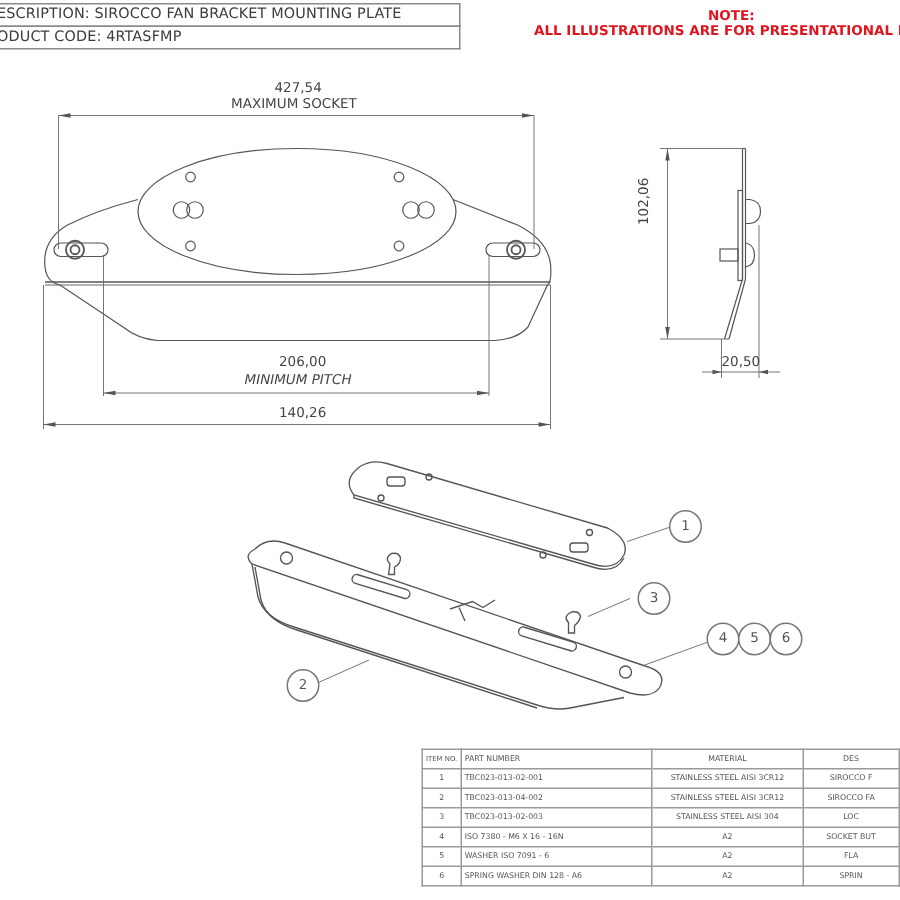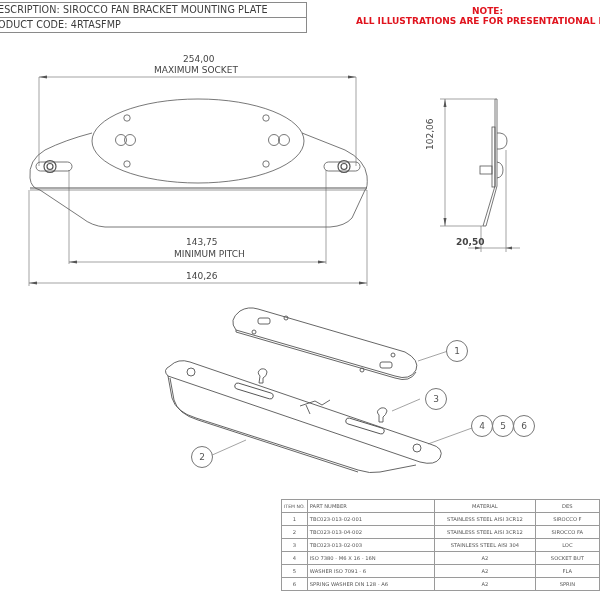--- a/index.html
+++ b/index.html
@@ -130,27 +130,27 @@
 
     <g stroke="#666" stroke-width="0.6">
       <line x1="418" y1="361" x2="448" y2="351"></line>
       <line x1="246" y1="440" x2="210" y2="456"></line>
       <line x1="392" y1="411" x2="420" y2="399"></line>
       <line x1="428" y1="444" x2="472" y2="428"></line>
     </g>
   </g>
 </svg>
 
-<div class="dim" style="left:183px;top:54px;">254,00</div>
+<div class="dim" style="left:183px;top:54px;">427,54</div>
 <div class="dim" style="left:154px;top:65px;">MAXIMUM SOCKET</div>
-<div class="dim" style="left:186px;top:237px;">143,75</div>
-<div class="dim" style="left:174px;top:249px;">MINIMUM PITCH</div>
+<div class="dim" style="left:186px;top:237px;">206,00</div>
+<div class="dim" style="left:163px;top:249px;font-style:italic;">MINIMUM PITCH</div>
 <div class="dim" style="left:186px;top:271px;">140,26</div>
 <div class="dim" style="left:425px;top:150px;transform:rotate(-90deg);transform-origin:left top;">102,06</div>
-<div class="dim" style="left:456px;top:237px;font-weight:bold;">20,50</div>
+<div class="dim" style="left:481px;top:237px;">20,50</div>
 
 <div class="balloon" style="left:446px;top:340px;">1</div>
 <div class="balloon" style="left:191px;top:446px;">2</div>
 <div class="balloon" style="left:425px;top:388px;">3</div>
 <div class="balloon" style="left:471px;top:415px;">4</div>
 <div class="balloon" style="left:492px;top:415px;">5</div>
 <div class="balloon" style="left:513px;top:415px;">6</div>
 
 <table class="bom">
   <colgroup>

